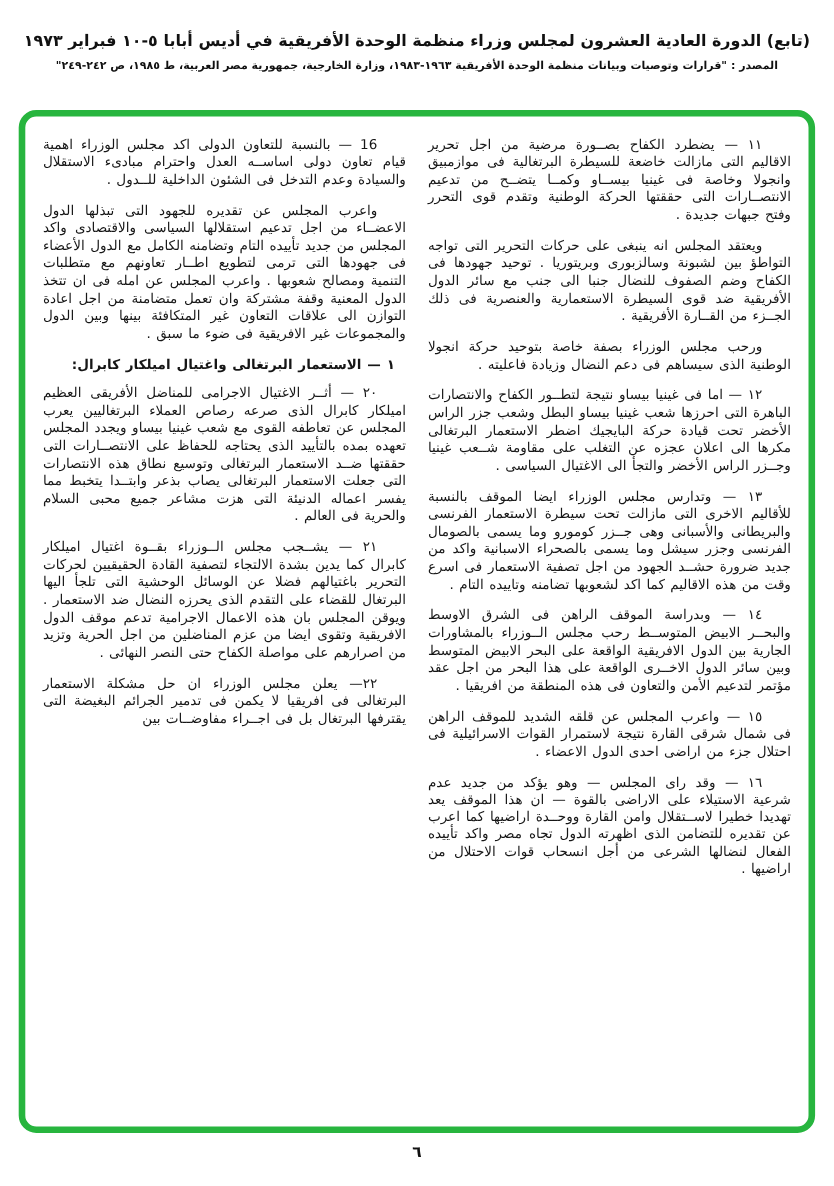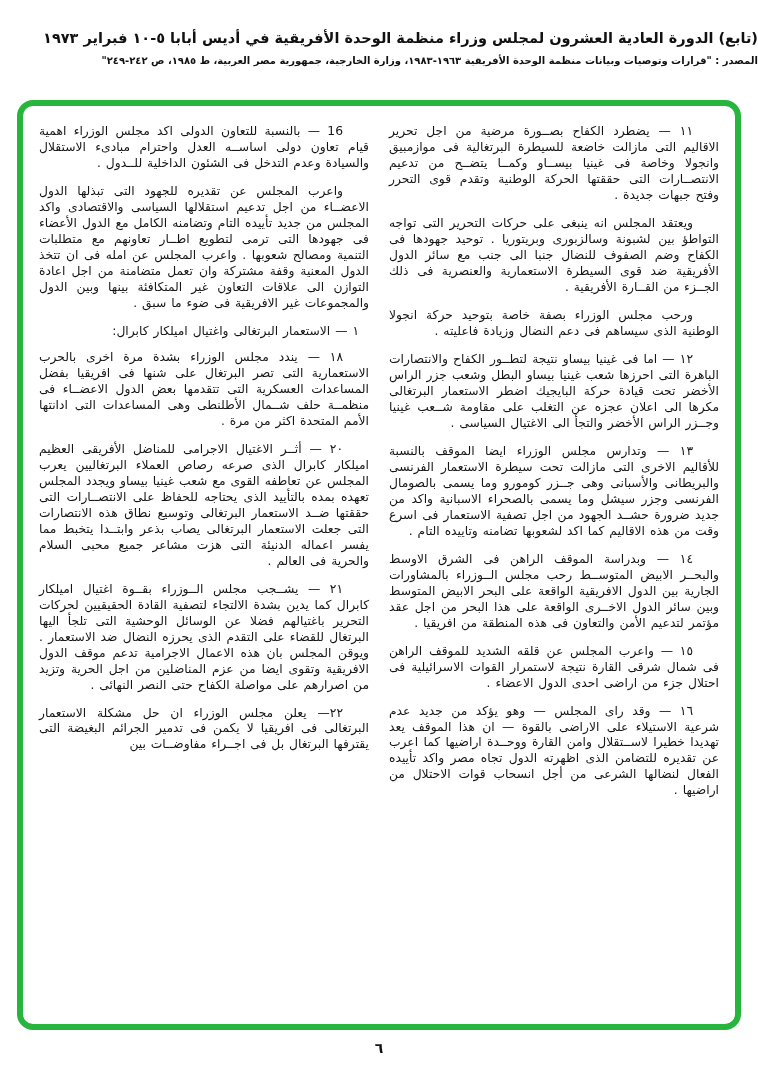--- a/index.html
+++ b/index.html
@@ -9,20 +9,21 @@
   body {
     width: 758px;
     height: 1078px;
     background: #ffffff;
     font-family: "DejaVu Sans", sans-serif;
     direction: rtl;
     position: relative;
     color: #161616;
   }
   .doc-header {
+    text-align: center;
     padding-top: 30px;
   }
   .doc-title {
     font-weight: bold;
     font-size: 14.5px;
     letter-spacing: 0;
     color: #111;
   }
   .doc-source {
     font-weight: bold;
@@ -54,21 +55,21 @@
   }
   p.para {
     margin: 0 0 12px 0;
     font-size: 12.3px;
     line-height: 1.3;
     text-align: justify;
     text-indent: 26px;
     word-spacing: 1px;
   }
   p.para.section-heading {
-    font-weight: normal;
+    font-weight: bold;
     text-indent: 10px;
     margin-bottom: 10px;
   }
   p.para.decision-line {
     margin-bottom: 8px;
   }
   .page-number {
     position: absolute;
     left: 0;
     right: 0;
@@ -98,21 +99,20 @@
       <p class="para">١٣ — وتدارس مجلس الوزراء ايضا الموقف بالنسبة للأقاليم الاخرى التى مازالت تحت سيطرة الاستعمار الفرنسى والبريطانى والأسبانى وهى جــزر كومورو وما يسمى بالصومال الفرنسى وجزر سيشل وما يسمى بالصحراء الاسبانية واكد من جديد ضرورة حشــد الجهود من اجل تصفية الاستعمار فى اسرع وقت من هذه الاقاليم كما اكد لشعوبها تضامنه وتاييده التام .</p>
       <p class="para">١٤ — وبدراسة الموقف الراهن فى الشرق الاوسط والبحــر الابيض المتوســط رحب مجلس الــوزراء بالمشاورات الجارية بين الدول الافريقية الواقعة على البحر الابيض المتوسط وبين سائر الدول الاخــرى الواقعة على هذا البحر من اجل عقد مؤتمر لتدعيم الأمن والتعاون فى هذه المنطقة من افريقيا .</p>
       <p class="para">١٥ — واعرب المجلس عن قلقه الشديد للموقف الراهن فى شمال شرقى القارة نتيجة لاستمرار القوات الاسرائيلية فى احتلال جزء من اراضى احدى الدول الاعضاء .</p>
       <p class="para">١٦ — وقد راى المجلس — وهو يؤكد من جديد عدم شرعية الاستيلاء على الاراضى بالقوة — ان هذا الموقف يعد تهديدا خطيرا لاســتقلال وامن القارة ووحــدة اراضيها كما اعرب عن تقديره للتضامن الذى اظهرته الدول تجاه مصر واكد تأييده الفعال لنضالها الشرعى من أجل انسحاب قوات الاحتلال من اراضيها .</p>
     </div>
 
     <div class="col">
       <p class="para">16 — بالنسبة للتعاون الدولى اكد مجلس الوزراء اهمية قيام تعاون دولى اساســه العدل واحترام مبادىء الاستقلال والسيادة وعدم التدخل فى الشئون الداخلية للــدول .</p>
       <p class="para">واعرب المجلس عن تقديره للجهود التى تبذلها الدول الاعضــاء من اجل تدعيم استقلالها السياسى والاقتصادى واكد المجلس من جديد تأييده التام وتضامنه الكامل مع الدول الأعضاء فى جهودها التى ترمى لتطويع اطــار تعاونهم مع متطلبات التنمية ومصالح شعوبها . واعرب المجلس عن امله فى ان تتخذ الدول المعنية وقفة مشتركة وان تعمل متضامنة من اجل اعادة التوازن الى علاقات التعاون غير المتكافئة بينها وبين الدول والمجموعات غير الافريقية فى ضوء ما سبق .</p>
       <p class="para section-heading">١ — الاستعمار البرتغالى واغتيال اميلكار كابرال:</p>
-      <p class="para">١٨ — يندد مجلس الوزراء بشدة مرة اخرى بالحرب الاستعمارية التى تصر البرتغال على شنها فى افريقيا بفضل المساعدات العسكرية التى تتقدمها بعض الدول الاعضــاء فى منظمــة حلف شــمال الأطلنطى وهى المساعدات التى ادانتها الأمم المتحدة اكثر من مرة .</p>
       <p class="para">٢٠ — أثــر الاغتيال الاجرامى للمناضل الأفريقى العظيم اميلكار كابرال الذى صرعه رصاص العملاء البرتغاليين يعرب المجلس عن تعاطفه القوى مع شعب غينيا بيساو ويجدد المجلس تعهده بمده بالتأييد الذى يحتاجه للحفاظ على الانتصــارات التى حققتها ضــد الاستعمار البرتغالى وتوسيع نطاق هذه الانتصارات التى جعلت الاستعمار البرتغالى يصاب بذعر وابتــدا يتخبط مما يفسر اعماله الدنيئة التى هزت مشاعر جميع محبى السلام والحرية فى العالم .</p>
       <p class="para">٢١ — يشــجب مجلس الــوزراء بقــوة اغتيال اميلكار كابرال كما يدين بشدة الالتجاء لتصفية القادة الحقيقيين لحركات التحرير باغتيالهم فضلا عن الوسائل الوحشية التى تلجأ اليها البرتغال للقضاء على التقدم الذى يحرزه النضال ضد الاستعمار . ويوقن المجلس بان هذه الاعمال الاجرامية تدعم موقف الدول الافريقية وتقوى ايضا من عزم المناضلين من اجل الحرية وتزيد من اصرارهم على مواصلة الكفاح حتى النصر النهائى .</p>
       <p class="para">٢٢— يعلن مجلس الوزراء ان حل مشكلة الاستعمار البرتغالى فى افريقيا لا يكمن فى تدمير الجرائم البغيضة التى يقترفها البرتغال بل فى اجــراء مفاوضــات بين</p>
     </div>
 
   </div>
 </div>
 
 <div class="page-number">٦</div>
 

